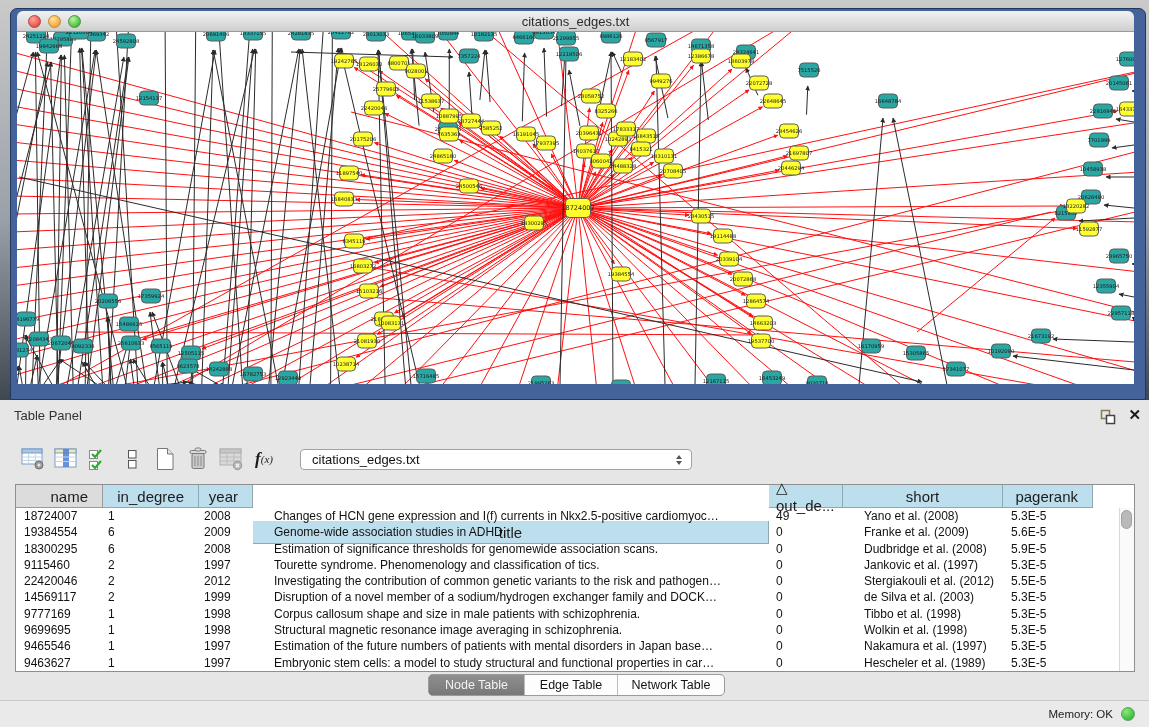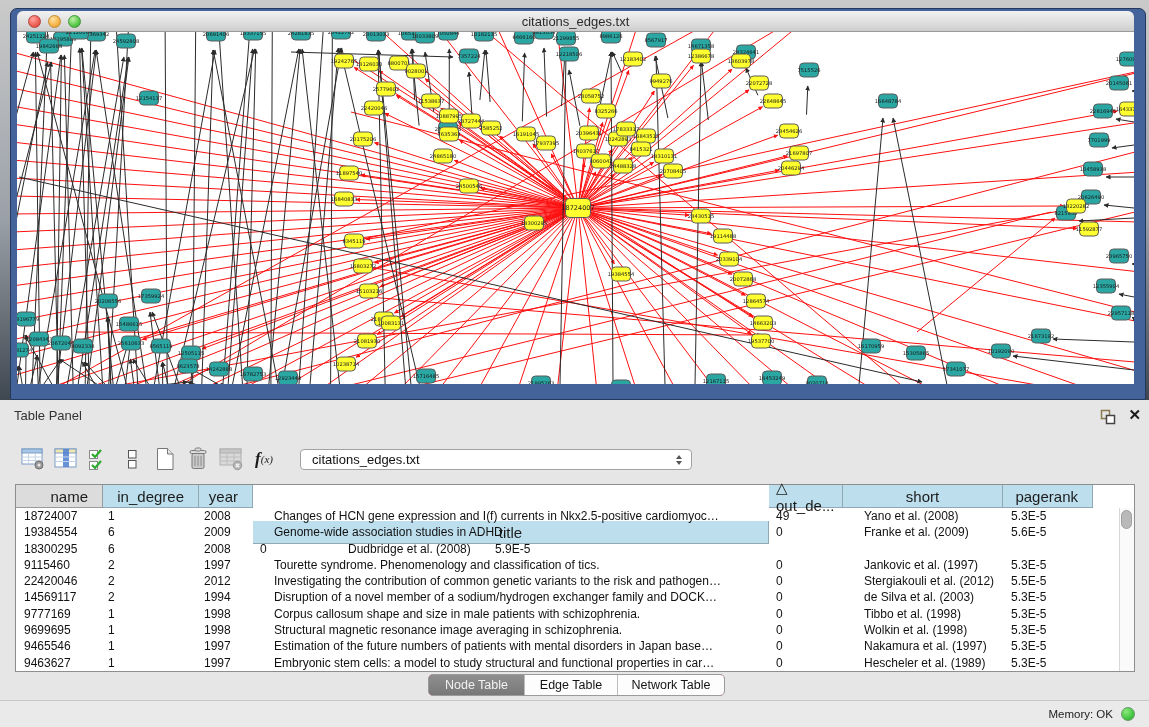--- a/index.html
+++ b/index.html
@@ -661,20 +661,21 @@
             <div class="td" style="width: 54px; padding-left: 5px;">2009</div>
             <div class="td" style="width: 516px; padding-left: 21px;">Genome-wide association studies in ADHD.</div>
             <div class="td" style="width: 74px; padding-left: 7px;">0</div>
             <div class="td" style="width: 160px; padding-left: 21px;">Franke et al. (2009)</div>
             <div class="td" style="width: 90px; padding-left: 8px;">5.6E-5</div>
           </div>
           <div class="tr">
             <div class="td" style="width: 87px; padding-left: 8px;">18300295</div>
             <div class="td" style="width: 96px; padding-left: 5px;">6</div>
             <div class="td" style="width: 54px; padding-left: 5px;">2008</div>
+            <div class="td" style="width: 516px; padding-left: 21px;">Estimation of significance thresholds for genomewide association scans.</div>
             <div class="td" style="width: 74px; padding-left: 7px;">0</div>
             <div class="td" style="width: 160px; padding-left: 21px;">Dudbridge et al. (2008)</div>
             <div class="td" style="width: 90px; padding-left: 8px;">5.9E-5</div>
           </div>
           <div class="tr">
             <div class="td" style="width: 87px; padding-left: 8px;">9115460</div>
             <div class="td" style="width: 96px; padding-left: 5px;">2</div>
             <div class="td" style="width: 54px; padding-left: 5px;">1997</div>
             <div class="td" style="width: 516px; padding-left: 21px;">Tourette syndrome. Phenomenology and classification of tics.</div>
             <div class="td" style="width: 74px; padding-left: 7px;">0</div>
@@ -686,21 +687,21 @@
             <div class="td" style="width: 96px; padding-left: 5px;">2</div>
             <div class="td" style="width: 54px; padding-left: 5px;">2012</div>
             <div class="td" style="width: 516px; padding-left: 21px;">Investigating the contribution of common genetic variants to the risk and pathogen…</div>
             <div class="td" style="width: 74px; padding-left: 7px;">0</div>
             <div class="td" style="width: 160px; padding-left: 21px;">Stergiakouli et al. (2012)</div>
             <div class="td" style="width: 90px; padding-left: 8px;">5.5E-5</div>
           </div>
           <div class="tr">
             <div class="td" style="width: 87px; padding-left: 8px;">14569117</div>
             <div class="td" style="width: 96px; padding-left: 5px;">2</div>
-            <div class="td" style="width: 54px; padding-left: 5px;">1994</div>
+            <div class="td" style="width: 54px; padding-left: 5px;">1999</div>
             <div class="td" style="width: 516px; padding-left: 21px;">Disruption of a novel member of a sodium/hydrogen exchanger family and DOCK…</div>
             <div class="td" style="width: 74px; padding-left: 7px;">0</div>
             <div class="td" style="width: 160px; padding-left: 21px;">de Silva et al. (2003)</div>
             <div class="td" style="width: 90px; padding-left: 8px;">5.3E-5</div>
           </div>
           <div class="tr">
             <div class="td" style="width: 87px; padding-left: 8px;">9777169</div>
             <div class="td" style="width: 96px; padding-left: 5px;">1</div>
             <div class="td" style="width: 54px; padding-left: 5px;">1998</div>
             <div class="td" style="width: 516px; padding-left: 21px;">Corpus callosum shape and size in male patients with schizophrenia.</div>

